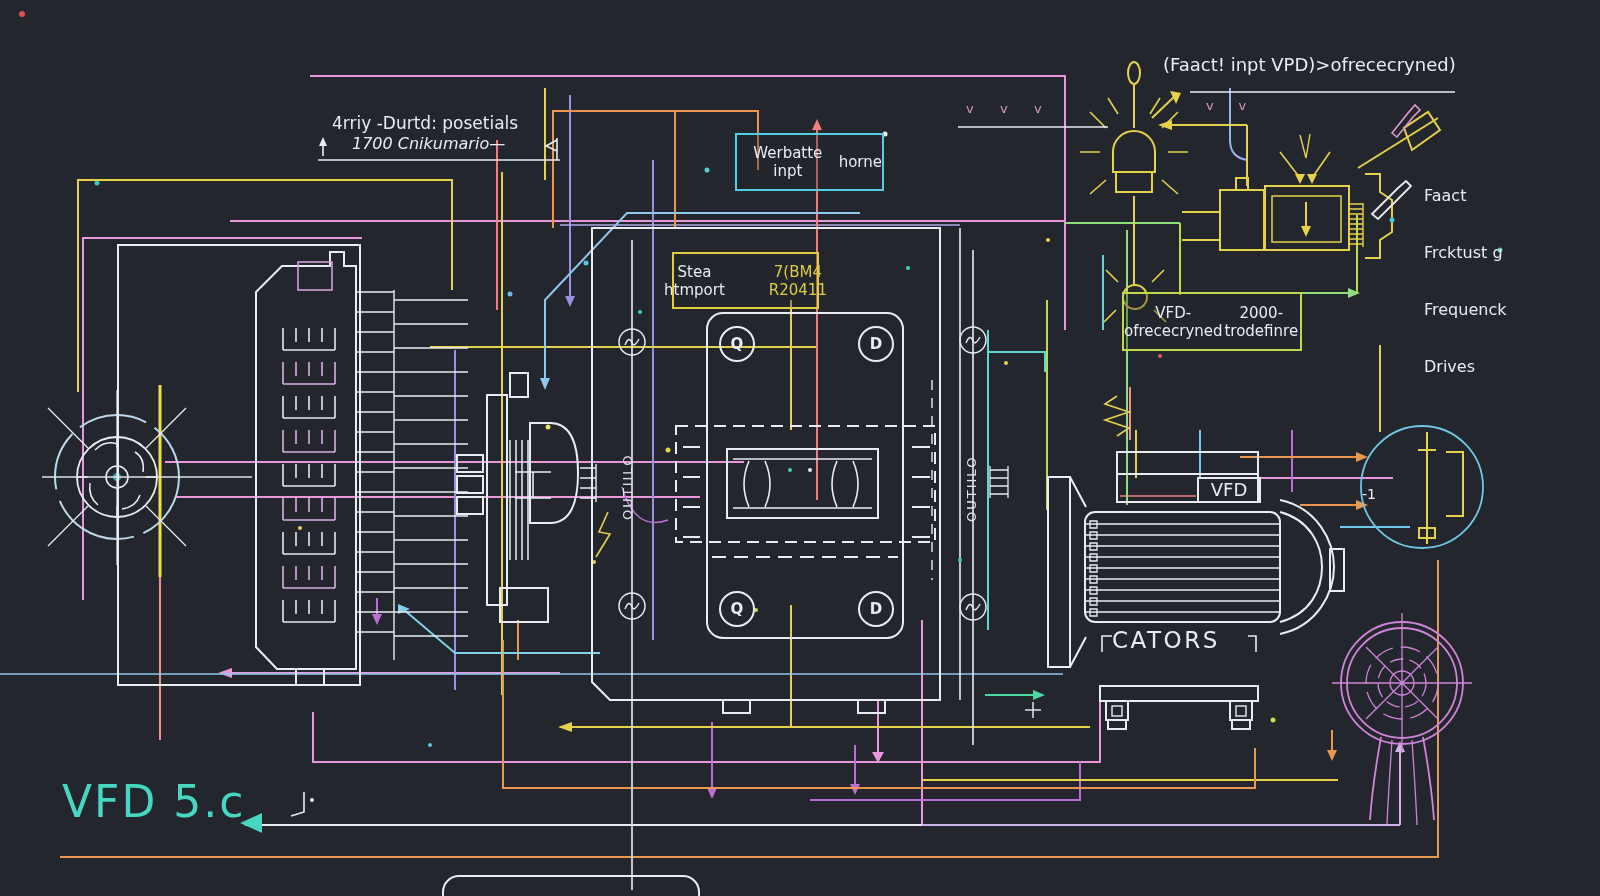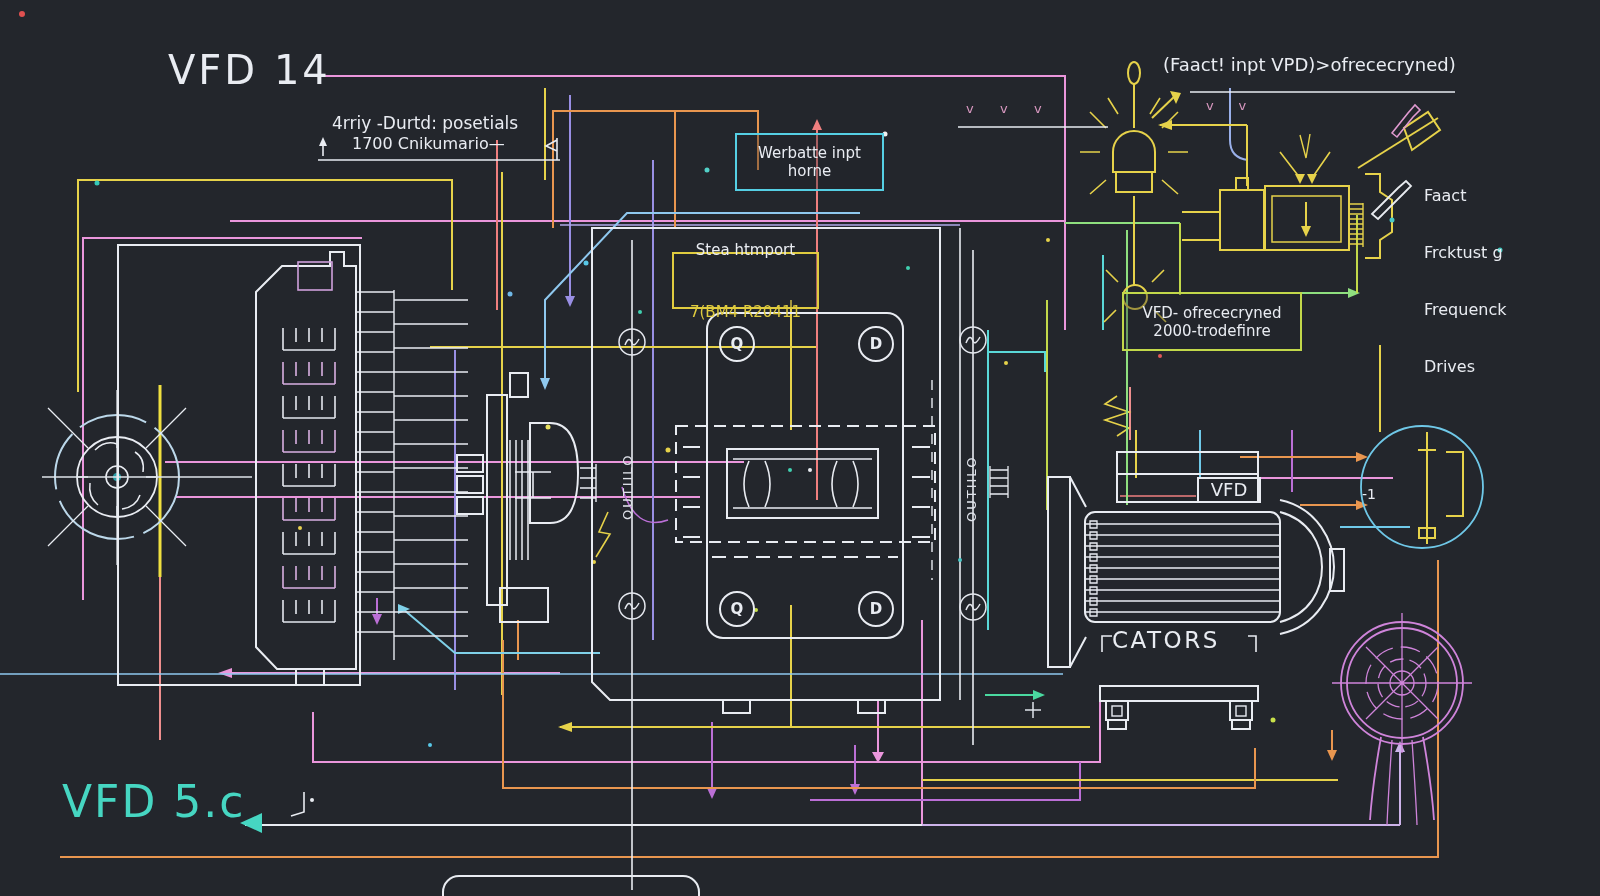--- a/index.html
+++ b/index.html
@@ -1,19 +1,19 @@
 <!DOCTYPE html>
 <html><head>
 <meta charset="utf-8">
 <style>
   html,body{margin:0;padding:0;background:#17191d;}
   .stage{position:relative;width:1600px;height:896px;background:#23262c;overflow:hidden;
          font-family:"DejaVu Sans",sans-serif;}
   .lbl{position:absolute;color:#e9ecf2;white-space:pre;line-height:1.2;}
-  .obox{position:absolute;border:2px solid #55cfe4;display:flex;flex-direction:column;
+  .obox{position:absolute;border:2px solid #55cfe4;display:flex;
         align-items:center;justify-content:center;text-align:center;color:#e9ecf2;
         background:rgba(35,38,44,.35);}
   .obox .l1{font-size:15px;}
   .obox .l2{font-size:15px;}
   .term{position:absolute;width:32px;height:32px;border:2px solid #e9ecf2;border-radius:50%;
         display:flex;align-items:center;justify-content:center;font-size:15px;color:#e9ecf2;
         font-weight:bold;}
   .vtext{position:absolute;color:#dfe2ea;font-size:13px;letter-spacing:2px;
          transform:rotate(-90deg);transform-origin:left top;}
   svg{position:absolute;left:0;top:0;}
@@ -335,24 +335,23 @@
     <circle cx="300" cy="528" r="2" fill="#e8d050"></circle>
     <circle cx="1160" cy="356" r="2" fill="#e05858"></circle>
     <circle cx="960" cy="560" r="2" fill="#48c8c8"></circle>
     <circle cx="1048" cy="240" r="2" fill="#e6d24a"></circle>
     <circle cx="756" cy="610" r="2" fill="#c8e04a"></circle>
     <circle cx="430" cy="745" r="2" fill="#58c8e8"></circle>
     <circle cx="790" cy="470" r="2" fill="#40d0b0"></circle>
   </g>
 </svg>
 
-  <div class="lbl" style="left:168px;top:46px;font-size:40px;letter-spacing:3px;">VFD 14</div>
 
   <div class="lbl" style="left:332px;top:113px;font-size:17px;">4rriy -Durtd: posetials</div>
-  <div class="lbl" style="left:352px;top:134px;font-size:16px;">1700 Cnikumario—</div>
+  <div class="lbl" style="left:352px;top:134px;font-size:16px;font-style:italic;">1700 Cnikumario—</div>
 
   <div class="lbl" style="left:1163px;top:54px;font-size:18px;">(Faact! inpt VPD)&gt;ofrececryned)</div>
 
   <div class="lbl" style="left:966px;top:101px;font-size:13px;color:#d898c0;letter-spacing:6px;">v  v  v</div>
   <div class="lbl" style="left:1206px;top:98px;font-size:13px;color:#d898c0;">v      v</div>
 
   <div class="lbl" style="left:1424px;top:148px;font-size:16px;line-height:19px;">
     <div>Faact</div>
     <div>Frcktust g</div>
     <div>Frequenck</div>

